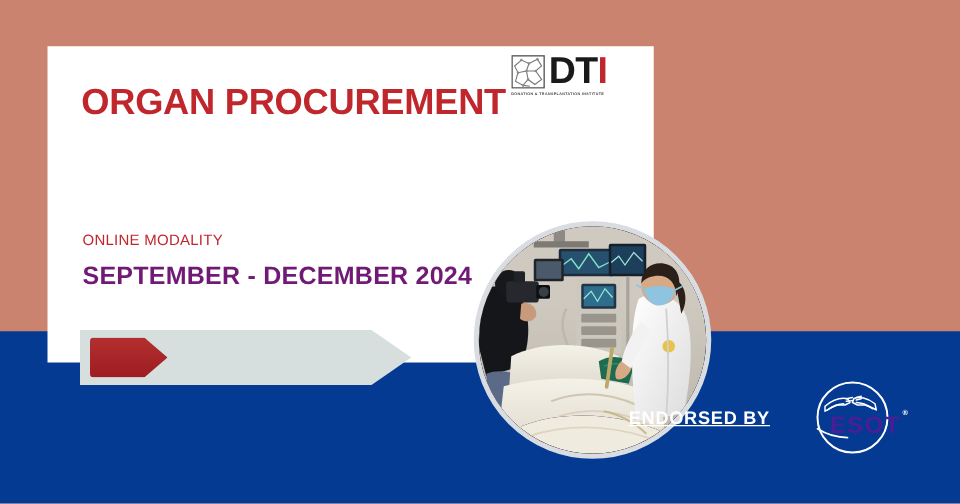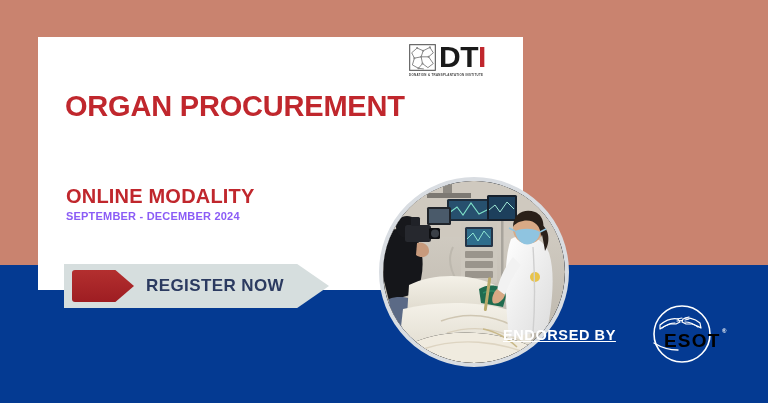--- a/index.html
+++ b/index.html
@@ -83,40 +83,39 @@
   .headline {
     position: absolute;
     left: 27px;
     top: 27px;
     width: 400px;
     color: #C0272D;
     font-size: 29px;
     font-weight: 700;
     line-height: 1.28;
     letter-spacing: -0.2px;
-    margin-top: 24px;
   }
   .headline .l2 { display: block; }
 
   
   .modality {
     position: absolute;
     left: 28px;
     top: 148px;
     color: #C0272D;
-    font-size: 20px;
-    font-weight: 700;
+    font-size: 12px;
+    font-weight: 400;
     letter-spacing: 0.2px;
   }
   .dates {
     position: absolute;
     left: 28px;
     top: 173px;
-    color: #8b5cf6;
-    font-size: 11px;
+    color: #701a75;
+    font-size: 20px;
     font-weight: 700;
     letter-spacing: 0.2px;
   }
 
   
   .register-btn {
     position: absolute;
     left: 26px;
     top: 227px;
     width: 265px;
@@ -187,21 +186,21 @@
     position: absolute;
     left: 636px;
     top: 303px;
     width: 112px;
     height: 68px;
   }
   .esot-word {
     position: absolute;
     left: 28px;
     top: 27px;
-    color: #000000;
+    color: #4c1d95;
     font-size: 19px;
     font-weight: 700;
     letter-spacing: 1.2px;
   }
   .esot-reg {
     position: absolute;
     left: 86px;
     top: 25px;
     color: #ffffff;
     font-size: 6px;
@@ -259,21 +258,20 @@
     <div class="headline">
       <span>ORGAN PROCUREMENT</span>
     </div>
 
     <div class="modality">ONLINE MODALITY</div>
     <div class="dates">SEPTEMBER - DECEMBER 2024</div>
 
     <div class="register-btn">
       <div class="btn-arrow-bg"></div>
       <div class="btn-tag"></div>
-      <div class="btn-label">REGISTER NOW</div>
     </div>
 
     <div class="photo-circle">
       <div class="photo-inner">
         <svg viewBox="0 0 182 182" width="182" height="182" preserveAspectRatio="xMidYMid slice" aria-hidden="true">
           <defs>
             <clipPath id="cc">
                 <circle cx="91" cy="91" r="91"></circle>
               </clipPath>
             <linearGradient id="wallg" x1="0" y1="0" x2="0" y2="1">

